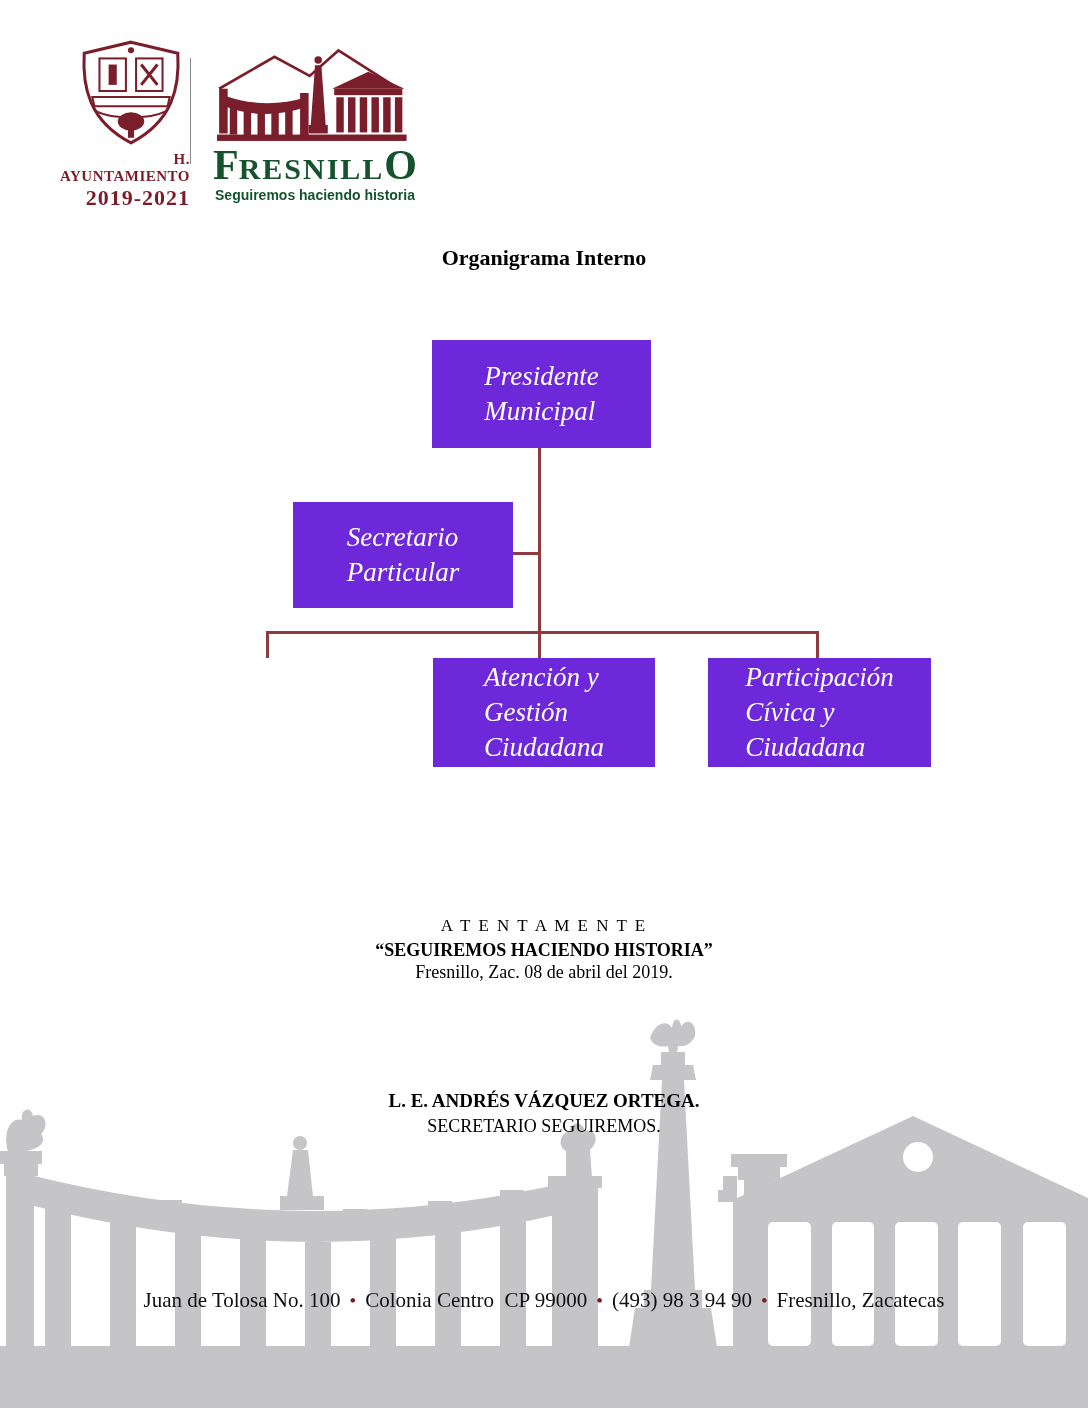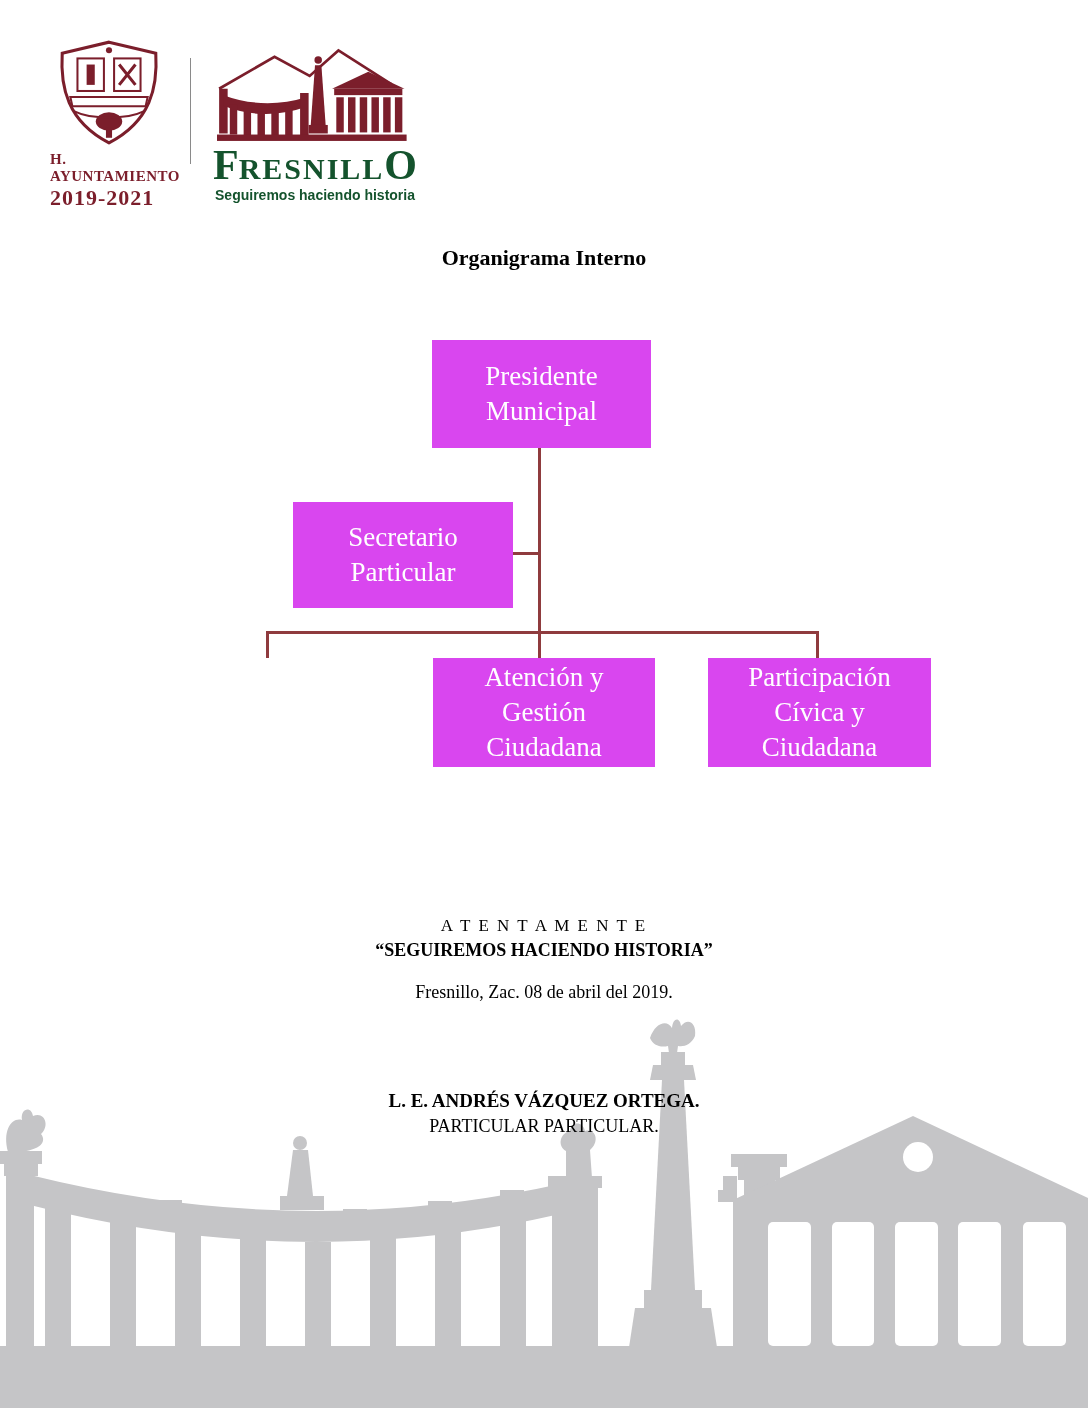--- a/index.html
+++ b/index.html
@@ -4,58 +4,58 @@
 <style>
   * { margin:0; padding:0; box-sizing:border-box; }
   html,body { background:#ffffff; }
   #page {
     position:relative; width:1088px; height:1408px; margin:0 auto;
     background:#ffffff; overflow:hidden;
     font-family:"Liberation Serif", serif; color:#000;
   }
 
   
-  .logo-shield { position:absolute; left:50px; top:38px; width:140px; text-align:left; color:#7B1E2B; }
+  .logo-shield { position:absolute; left:50px; top:38px; width:140px; text-align:right; color:#7B1E2B; }
   .shield-caption1 { font-weight:bold; font-size:15px; letter-spacing:.5px; margin-top:1px; }
   .shield-caption2 { font-weight:bold; font-size:22px; letter-spacing:1px; }
   .header-divider { position:absolute; left:190px; top:58px; width:1px; height:106px; background:#8a8a8a; }
   .logo-fresnillo { position:absolute; left:204px; top:44px; width:222px; text-align:center; color:#14532d; }
   .brand-line { line-height:.95; white-space:nowrap; }
   .brand-big { font-size:42px; font-weight:bold; }
   .brand-mid { font-size:30px; font-weight:bold; letter-spacing:2px; }
   .brand-tagline { font-family:"Liberation Sans", sans-serif; font-size:14px; font-weight:bold; margin-top:1px; }
 
   
   .doc-title { position:absolute; top:245px; left:0; width:100%; text-align:center;
                font-size:22px; font-weight:bold; }
 
   
   .org-box {
-    position:absolute; background:#d946ef; color:#fff;
+    position:absolute; background:#6d28d9; color:#fff;
     display:flex; align-items:center; justify-content:center;
-    text-align:center; font-size:27px; line-height:1.3; white-space:pre-line;
+    text-align:left; font-size:27px; line-height:1.3; white-space:pre-line;font-style:italic;
   }
   #box-presidente    { left:432px; top:340px; width:219px; height:108px; }
   #box-secretario    { left:293px; top:502px; width:220px; height:106px; }
   #box-logistica     { left:160px; top:658px; width:221px; height:109px; }
   #box-atencion      { left:433px; top:658px; width:222px; height:109px; }
   #box-participacion { left:708px; top:658px; width:223px; height:109px; }
 
   .conn { position:absolute; background:#8F3B3E; }
   #conn-vmain  { left:538px; top:448px; width:3px;  height:210px; }
   #conn-stub   { left:513px; top:552px; width:25px; height:3px; }
   #conn-branch { left:266px; top:631px; width:553px; height:3px; }
   #conn-dropL  { left:266px; top:631px; width:3px;  height:27px; }
   #conn-dropR  { left:816px; top:631px; width:3px;  height:27px; }
 
   
   .closing { position:absolute; top:916px; left:0; width:100%; text-align:center; z-index:3; }
   .salutation { font-size:17px; letter-spacing:2px; }
   .motto      { font-size:18px; font-weight:bold; margin-top:4px; }
-  .dateline   { font-size:18px; margin-top:21px; }
+  .dateline   { font-size:18px; margin-top:1px; }
 
   .signature { position:absolute; top:1090px; left:0; width:100%; text-align:center; z-index:3; }
   .sig-name { font-size:19px; font-weight:bold; }
   .sig-role { font-size:18px; margin-top:4px; }
 
   
   .footer-art  { position:absolute; left:0; top:990px; width:1088px; height:418px; z-index:1; }
   .footer-line { position:absolute; top:1288px; left:0; width:100%; text-align:center;
                  font-size:21px; color:#101010; z-index:3; white-space:pre; }
   .footer-line .dot { color:#7B1A22; margin:0 9px; font-size:19px; }
@@ -144,21 +144,21 @@
 Ciudadana</div>
 
   <div class="closing">
     <div class="salutation">A T E N T A M E N T E</div>
     <div class="motto">“SEGUIREMOS HACIENDO HISTORIA”</div>
     <div class="dateline">Fresnillo, Zac. 08 de abril del 2019.</div>
   </div>
 
   <div class="signature">
     <div class="sig-name">L. E. ANDRÉS VÁZQUEZ ORTEGA.</div>
-    <div class="sig-role">PARTICULAR PARTICULAR.</div>
+    <div class="sig-role">SECRETARIO SEGUIREMOS.</div>
   </div>
 
   <svg class="footer-art" viewBox="0 0 1088 418">
     <g fill="#C5C5C7">
 
       <path d="M8,162 C2,140 12,127 22,130 C20,119 31,115 33,126 C45,121 50,136 41,144 C48,153 38,163 8,162 Z"></path>
       <rect x="0" y="161" width="42" height="13"></rect>
       <rect x="4" y="174" width="34" height="12"></rect>
       <rect x="6" y="186" width="28" height="172"></rect>
 
@@ -205,14 +205,15 @@
       <rect x="768" y="232" width="43" height="124" rx="5" fill="#ffffff"></rect>
       <rect x="832" y="232" width="42" height="124" rx="5" fill="#ffffff"></rect>
       <rect x="895" y="232" width="43" height="124" rx="5" fill="#ffffff"></rect>
       <rect x="958" y="232" width="43" height="124" rx="5" fill="#ffffff"></rect>
       <rect x="1023" y="232" width="43" height="124" rx="5" fill="#ffffff"></rect>
 
       <rect x="0" y="356" width="1088" height="62"></rect>
     </g>
   </svg>
 
+  <div class="footer-line"><span>Juan de Tolosa No. 100</span><span class="dot">•</span><span>Colonia Centro  CP 99000</span><span class="dot">•</span><span>(493) 98 3 94 90</span><span class="dot">•</span><span>Fresnillo, Zacatecas</span></div>
 
 </div>
 
 </body></html>

